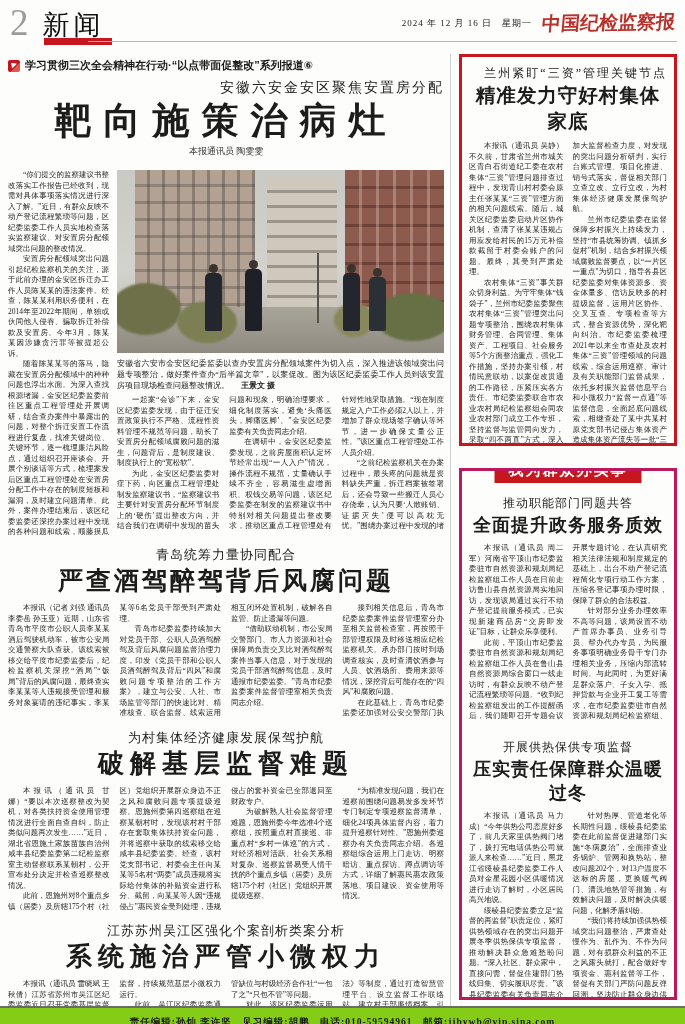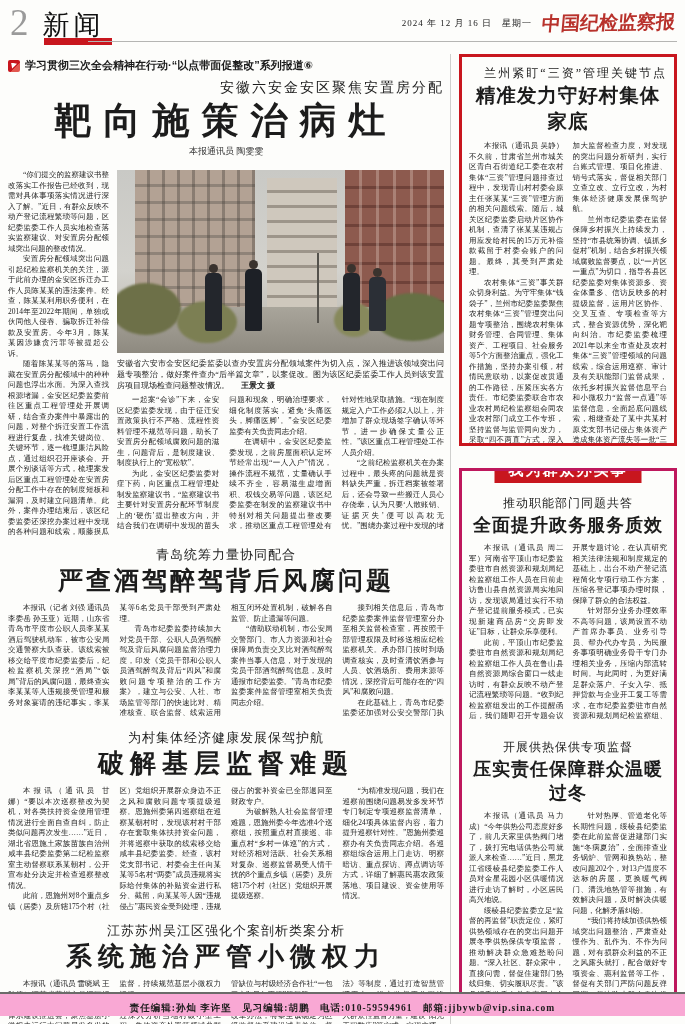--- a/index.html
+++ b/index.html
@@ -87,21 +87,21 @@
   .ms-banner { position:absolute; top:-13px; left:50%; transform:translateX(-50%); background:#c8161e; color:#fff;
                font-family:"Liberation Sans","DejaVu Sans",sans-serif; font-weight:bold; font-size:15px; letter-spacing:2px;
                padding:3px 14px; white-space:nowrap; }
   .ms-art .h2-kicker { font-size:12px; }
   .ms-art .headline-2 { font-size:18px; letter-spacing:1px; line-height:24px; }
   .ms-body { column-count:2; column-gap:9px; }
   .ms-body-1 { height:188px; }
   .ms-body-2 { height:212px; }
 
   
-  .footer { position:absolute; left:0; right:0; bottom:8px; height:24px; border-top:2px solid #6b6b69; background:#f9a8d4; }
+  .footer { position:absolute; left:0; right:0; bottom:0; height:18px; border-top:2px solid #6b6b69; background:#84cc16; }
   .footer-text { text-align:center; font-weight:bold; font-size:9.5px; margin-top:8px; letter-spacing:1px; }
 </style>
 </head>
 <body>
 
 <div class="page">
 
   <div class="header">
     <div class="hdr-left">
       <span class="page-num">2</span>

